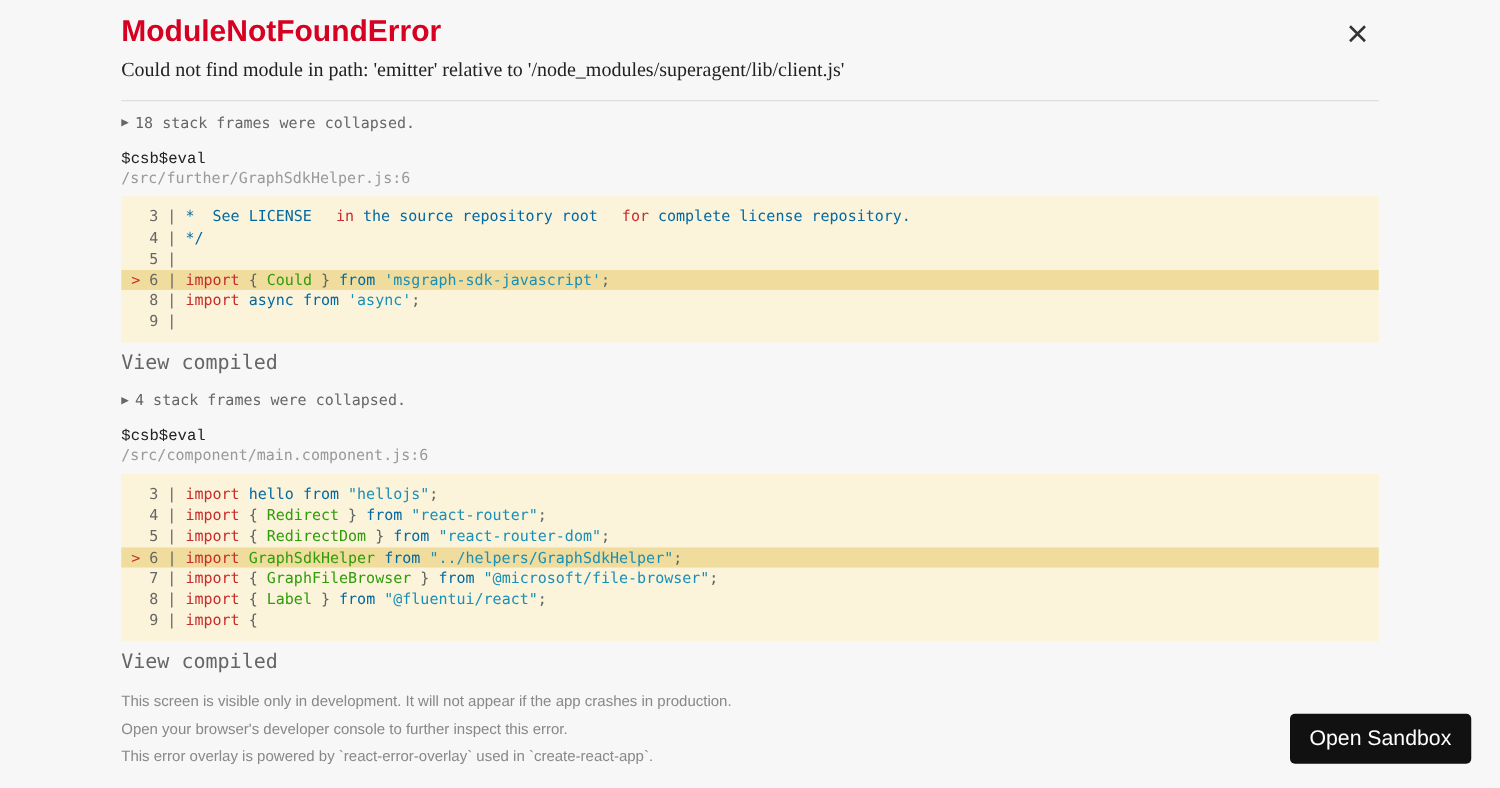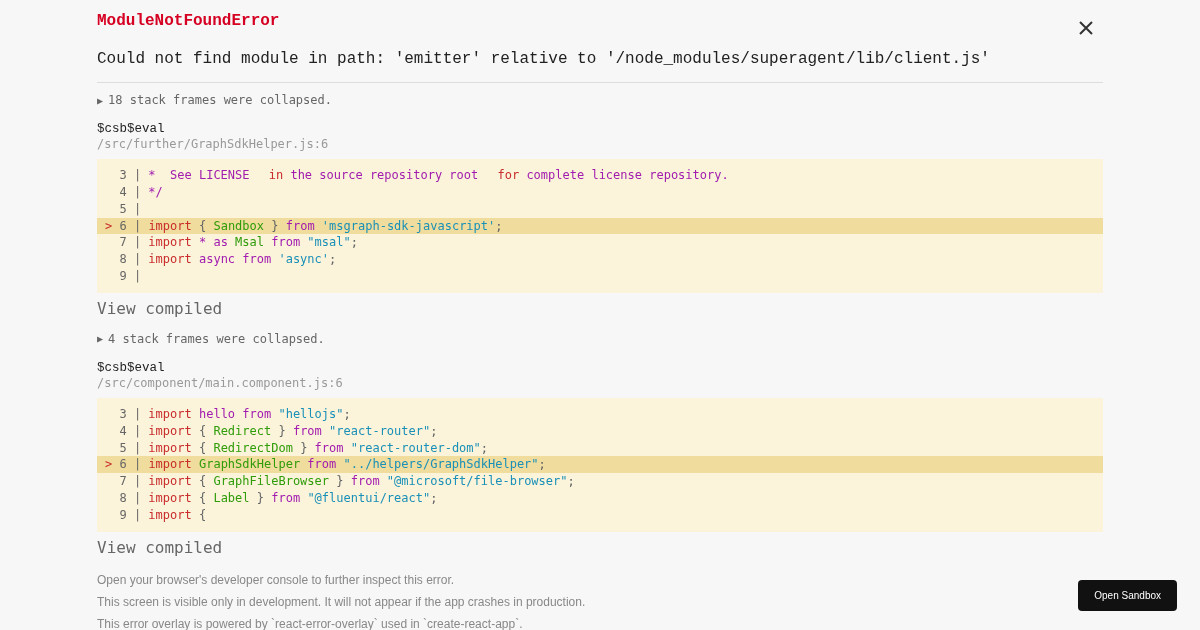--- a/index.html
+++ b/index.html
@@ -8,28 +8,28 @@
       background: #f7f7f7;
       width: 1200px;
       height: 630px;
       overflow: hidden;
       position: relative;
     }
     .container {
       padding: 12px 97px 0 97px;
     }
     .error-title {
-      font-family: Liberation Mono, monospace;
-      font-size: 16px;
+      font-family: Liberation Sans, sans-serif;
+      font-size: 24px;
       color: #d60022;
       font-weight: 600;
-      margin-bottom: 20px;
+      margin-bottom: 8px;
     }
     .error-message {
-      font-family: Liberation Mono, monospace;
+      font-family: Liberation Serif, serif;
       font-size: 16px;
       color: #222;
       margin-bottom: 14px;
       white-space: pre;
     }
     .divider {
       border: none;
       border-top: 1px solid #ddd;
       margin-bottom: 10px;
     }
@@ -73,21 +73,21 @@
     }
     .code-line.highlight {
       background: #f0dc9c;
     }
     .line-num { color: #666; }
     .c-red { color: #c92c2c; }
     .c-punct { color: #5F6364; }
     .c-name { color: #2f9c0a; }
     .c-str { color: #1990b8; }
     .c-kw { color: #c92c2c; margin-left: 12px; }
-    .c-plain { color: #a21caf; }
+    .c-plain { color: #0369a1; }
     .view-compiled {
       font-family: "SF Mono", Consolas, Monaco, monospace;
       font-size: 16px;
       color: #666;
       cursor: pointer;
       margin-bottom: 14px;
     }
     .footer-text {
       font-size: 12px;
       color: #888;
@@ -103,21 +103,21 @@
       font-size: 20px;
     }
     .open-sandbox {
       position: absolute;
       right: 23px;
       bottom: 19px;
       background: #111;
       color: #fff;
       border: none;
       padding: 10px 16px;
-      font-size: 10px;
+      font-size: 17px;
       border-radius: 4px;
       cursor: pointer;
       font-family: -apple-system, BlinkMacSystemFont, "Segoe UI", sans-serif;
     }
   </style>
 </head>
 <body>
 
 <div class="close-icon">
   <svg width="16" height="16" viewBox="0 0 16 16">
@@ -135,22 +135,21 @@
     <span>18 stack frames were collapsed.</span>
   </div>
 
   <div class="frame-name">$csb$eval</div>
   <div class="frame-path">/src/further/GraphSdkHelper.js:6</div>
 
   <div class="code-block">
     <div class="code-line"><span class="line-num">  3 |</span> <span class="c-plain">*  See LICENSE </span><span class="c-kw">in</span><span class="c-plain"> the source repository root </span><span class="c-kw">for</span><span class="c-plain"> complete license repository.</span></div>
     <div class="code-line"><span class="line-num">  4 |</span> <span class="c-plain">*/</span></div>
     <div class="code-line"><span class="line-num">  5 |</span> </div>
-    <div class="code-line highlight"><span class="c-red">&gt;</span><span class="line-num"> 6 |</span> <span class="c-red">import</span> <span class="c-punct">{</span> <span class="c-name">Sandbox</span> <span class="c-punct">}</span> <span class="c-plain">from</span> <span class="c-str">'msgraph-sdk-javascript'</span><span class="c-punct">;</span></div>
-    <div class="code-line"><span class="line-num">  7 |</span> <span class="c-red">import</span> <span class="c-plain">* as </span><span class="c-name">Msal</span> <span class="c-plain">from</span> <span class="c-str">"msal"</span><span class="c-punct">;</span></div>
+    <div class="code-line highlight"><span class="c-red">&gt;</span><span class="line-num"> 6 |</span> <span class="c-red">import</span> <span class="c-punct">{</span> <span class="c-name">Could</span> <span class="c-punct">}</span> <span class="c-plain">from</span> <span class="c-str">'msgraph-sdk-javascript'</span><span class="c-punct">;</span></div>
     <div class="code-line"><span class="line-num">  8 |</span> <span class="c-red">import</span> <span class="c-plain">async from</span> <span class="c-str">'async'</span><span class="c-punct">;</span></div>
     <div class="code-line"><span class="line-num">  9 |</span> </div>
   </div>
 
   <div class="view-compiled">View compiled</div>
 
   <div class="collapse-toggle">
     <span class="arrow">▶</span>
     <span>4 stack frames were collapsed.</span>
   </div>
@@ -163,18 +162,18 @@
     <div class="code-line"><span class="line-num">  4 |</span> <span class="c-red">import</span> <span class="c-punct">{</span> <span class="c-name">Redirect</span> <span class="c-punct">}</span> <span class="c-plain">from</span> <span class="c-str">"react-router"</span><span class="c-punct">;</span></div>
     <div class="code-line"><span class="line-num">  5 |</span> <span class="c-red">import</span> <span class="c-punct">{</span> <span class="c-name">RedirectDom</span> <span class="c-punct">}</span> <span class="c-plain">from</span> <span class="c-str">"react-router-dom"</span><span class="c-punct">;</span></div>
     <div class="code-line highlight"><span class="c-red">&gt;</span><span class="line-num"> 6 |</span> <span class="c-red">import</span> <span class="c-name">GraphSdkHelper</span> <span class="c-plain">from</span> <span class="c-str">"../helpers/GraphSdkHelper"</span><span class="c-punct">;</span></div>
     <div class="code-line"><span class="line-num">  7 |</span> <span class="c-red">import</span> <span class="c-punct">{</span> <span class="c-name">GraphFileBrowser</span> <span class="c-punct">}</span> <span class="c-plain">from</span> <span class="c-str">"@microsoft/file-browser"</span><span class="c-punct">;</span></div>
     <div class="code-line"><span class="line-num">  8 |</span> <span class="c-red">import</span> <span class="c-punct">{</span> <span class="c-name">Label</span> <span class="c-punct">}</span> <span class="c-plain">from</span> <span class="c-str">"@fluentui/react"</span><span class="c-punct">;</span></div>
     <div class="code-line"><span class="line-num">  9 |</span> <span class="c-red">import</span> <span class="c-punct">{</span></div>
   </div>
 
   <div class="view-compiled">View compiled</div>
 
+  <div class="footer-text">This screen is visible only in development. It will not appear if the app crashes in production.</div>
   <div class="footer-text">Open your browser's developer console to further inspect this error.</div>
-  <div class="footer-text">This screen is visible only in development. It will not appear if the app crashes in production.</div>
   <div class="footer-text">This error overlay is powered by `react-error-overlay` used in `create-react-app`.</div>
 </div>
 
 <button class="open-sandbox">Open Sandbox</button>
 
 </body></html>

